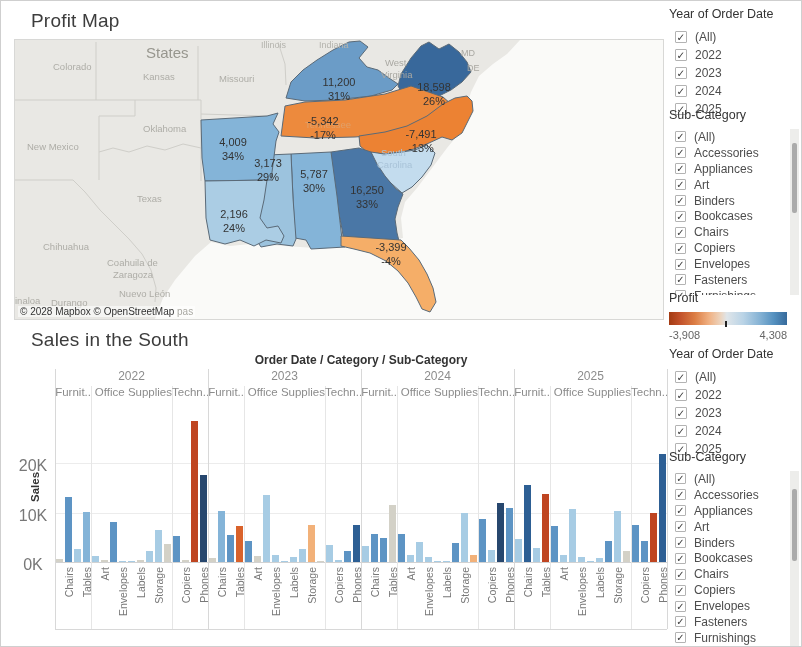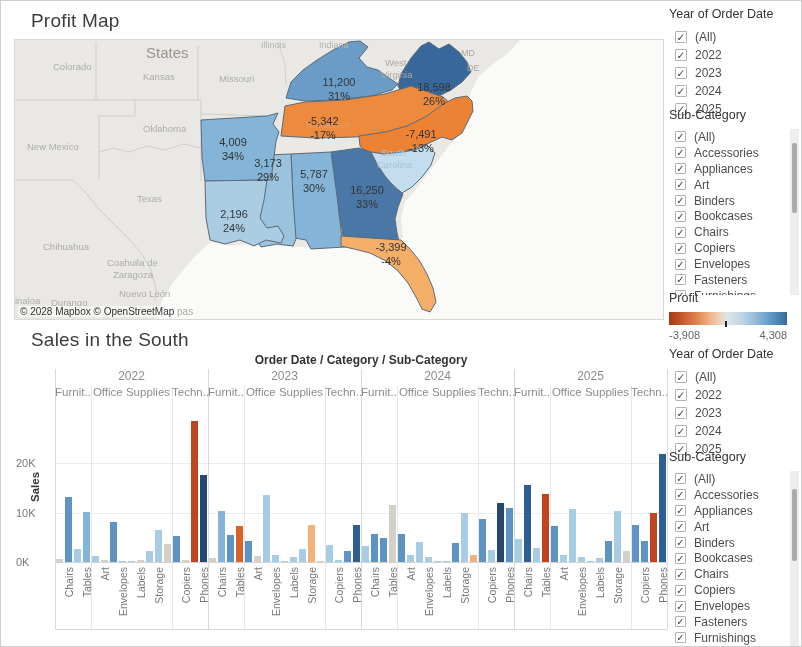--- a/index.html
+++ b/index.html
@@ -25,25 +25,25 @@
   .sbtrack { position:absolute; right:0; top:0; width:9px; height:100%; background:#ededeb; }
   .sbthumb { position:absolute; left:2px; width:5px; background:#ababab; border-radius:2px; }
   .plegend-bar { position:relative; width:118px; height:13px; margin-top:2px;
      background:linear-gradient(90deg,#a33b13 0%,#c1502a 9%,#dc7e45 22%,#f0b183 34%,#ecd5c0 44%,#dfe5e9 49%,#b9d3e6 63%,#85b2d4 77%,#5490bf 89%,#376a9b 100%); }
   .plegend-tick { position:absolute; left:47.6%; bottom:-2px; width:2px; height:6px; background:#222; }
   .plegend-labels { display:flex; justify-content:space-between; width:118px; font-size:11px; color:#666; margin-top:4px; }
   
   .chart { position:absolute; left:13px; top:352px; width:660px; height:290px; }
   .col-header { position:absolute; top:0px; left:41px; width:612px; text-align:center; font-size:12px; font-weight:bold; color:#333; }
   .yhdr { position:absolute; top:16px; height:16px; text-align:center; font-size:12px; color:#8c8c8c; }
-  .chdr { position:absolute; top:33px; height:16px; text-align:center; font-size:11.5px; color:#8c8c8c; white-space:nowrap; overflow:hidden; }
+  .chdr { position:absolute; top:33px; height:16px; text-align:right; font-size:11.5px; color:#8c8c8c; white-space:nowrap; overflow:hidden; }
   .vline { position:absolute; width:1px; }
   .hline { position:absolute; height:1px; }
   .bar { position:absolute; width:7px; }
-  .ytick { position:absolute; width:34px; text-align:left; font-size:11px; color:#777; }
+  .ytick { position:absolute; width:34px; text-align:center; font-size:16px; color:#777; }
   .ylab { position:absolute; left:6px; top:128px; font-size:11.5px; font-weight:bold; color:#333; transform:rotate(-90deg); transform-origin:center; }
   .xlab { position:absolute; width:60px; height:11px; transform-origin:0 0; transform:rotate(-90deg);
           text-align:right; font-size:10.5px; color:#787878; white-space:nowrap; }
   svg text { font-family:"Liberation Sans","DejaVu Sans",sans-serif; }
 </style>
 </head>
 <body>
 
 <div class="page">
 

